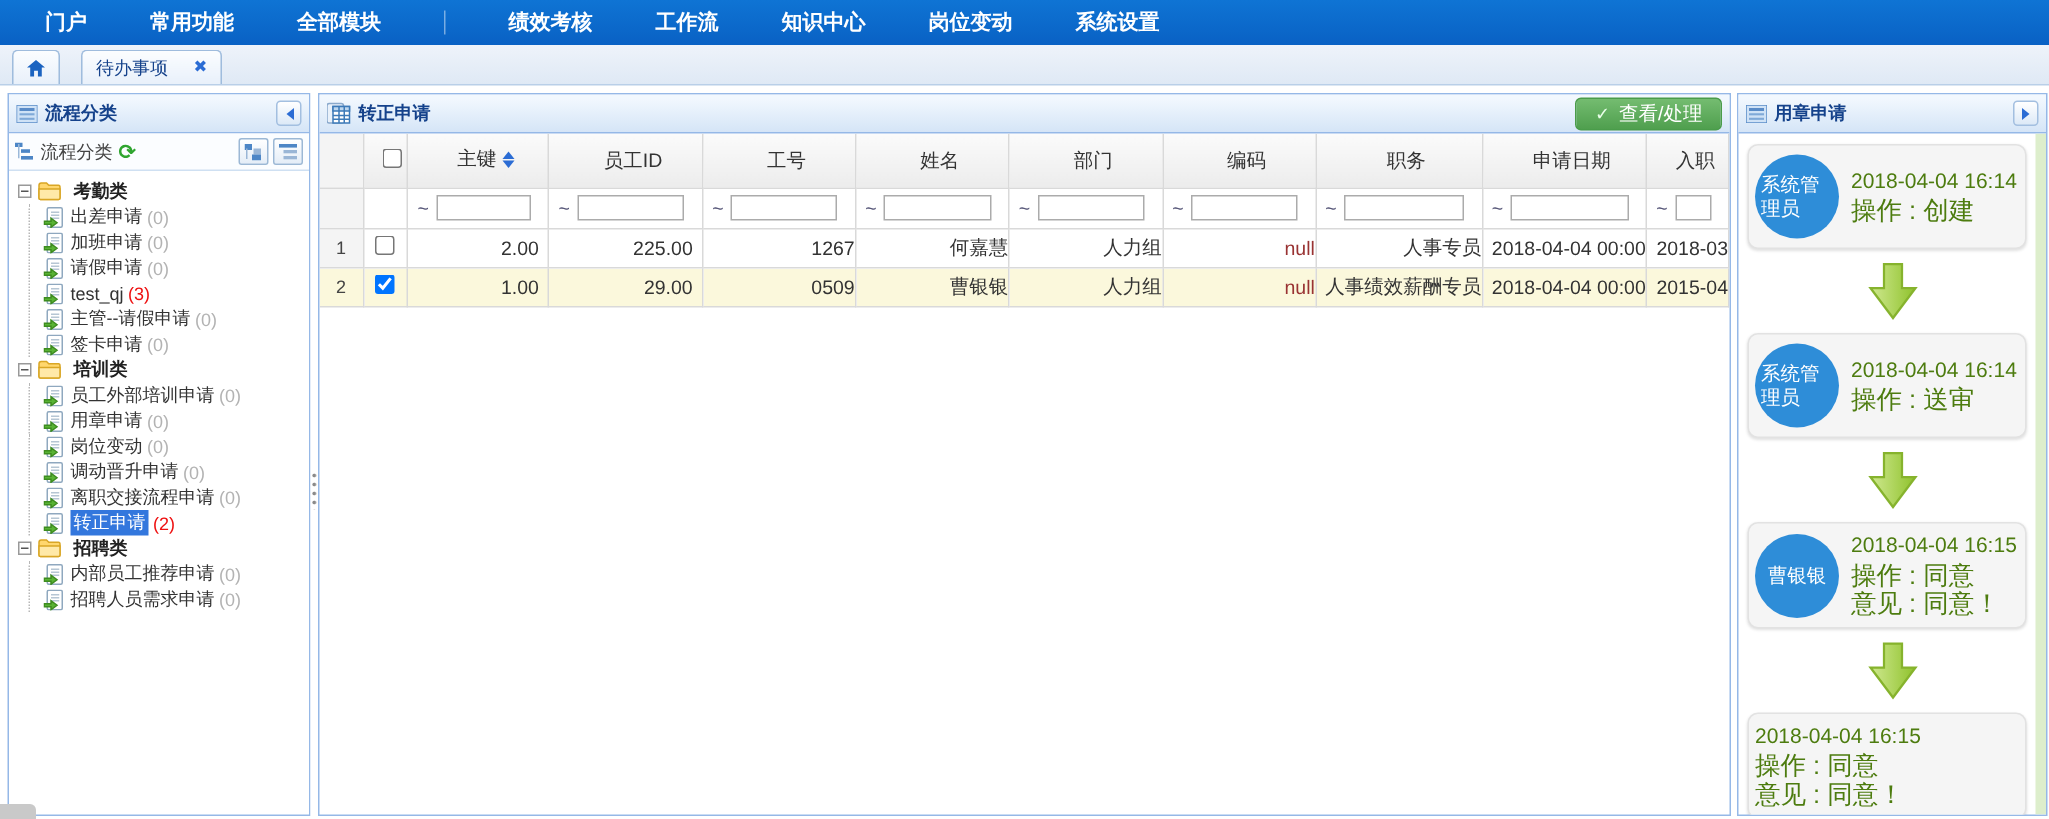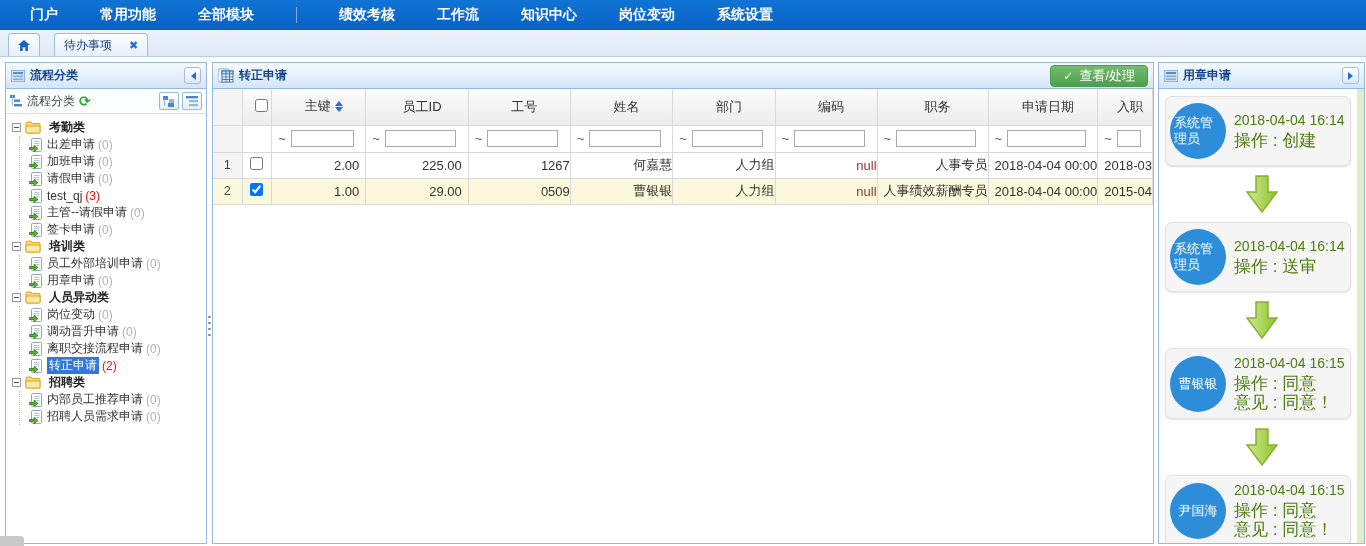--- a/index.html
+++ b/index.html
@@ -277,28 +277,20 @@
           <svg width="14" height="14" viewBox="0 0 14 14">
             <rect x="2.5" y="0.5" width="10" height="13" rx="1" fill="#fff" stroke="#8fa8bf"></rect>
             <line x1="5" y1="3.5" x2="10.5" y2="3.5" stroke="#b6c6d4"></line>
             <line x1="5" y1="5.5" x2="10.5" y2="5.5" stroke="#b6c6d4"></line>
             <line x1="5" y1="7.5" x2="10.5" y2="7.5" stroke="#b6c6d4"></line>
             <path d="M0.5 9.5 H5 V7.5 L9 10.5 L5 13.5 V11.5 H0.5 Z" fill="#59b334" stroke="#3d8c1f"></path>
           </svg>
           <span class="leaf-label">用章申请</span>
           <span class="count zero">(0)</span>
         </div>
-      </div>
-      <div class="tree-row">
-        <span class="expander"></span>
-        <svg width="16" height="13" viewBox="0 0 16 13">
-          <path d="M1 2.5 Q1 1 2.5 1 H6 L7.5 2.5 H14 Q15 2.5 15 3.8 V11 Q15 12 14 12 H2 Q1 12 1 11 Z" fill="#ffd76e" stroke="#d9a625"></path>
-          <path d="M1 5 H15 V11 Q15 12 14 12 H2 Q1 12 1 11 Z" fill="#ffe9a8" stroke="#d9a625"></path>
-        </svg>
-        <span class="group-label">人员异动类</span>
       </div>
       <div class="tree-children">
         <div class="tree-row">
           <svg width="14" height="14" viewBox="0 0 14 14">
             <rect x="2.5" y="0.5" width="10" height="13" rx="1" fill="#fff" stroke="#8fa8bf"></rect>
             <line x1="5" y1="3.5" x2="10.5" y2="3.5" stroke="#b6c6d4"></line>
             <line x1="5" y1="5.5" x2="10.5" y2="5.5" stroke="#b6c6d4"></line>
             <line x1="5" y1="7.5" x2="10.5" y2="7.5" stroke="#b6c6d4"></line>
             <path d="M0.5 9.5 H5 V7.5 L9 10.5 L5 13.5 V11.5 H0.5 Z" fill="#59b334" stroke="#3d8c1f"></path>
           </svg>
@@ -582,21 +574,20 @@
           <defs>
             <linearGradient id="ag" x1="0" y1="0" x2="1" y2="0">
               <stop offset="0" stop-color="#cfe890"></stop>
               <stop offset="1" stop-color="#8fc22c"></stop>
             </linearGradient>
           </defs>
           <path d="M12 2 H24 V18 H33 L18 38 L3 18 H12 Z" fill="url(#ag)" stroke="#86b32d" stroke-width="1.5"></path>
         </svg>
       </div>
       <div class="log-card">
-        <div class="avatar">尹国海</div>
         <div class="log-info">
           <div class="log-time">2018-04-04 16:15</div>
           <div class="log-line">操作 : 同意</div>
           <div class="log-line">意见 : 同意！</div>
         </div>
       </div>
     </div>
 </div>
 
 <div class="corner-handle"></div>

